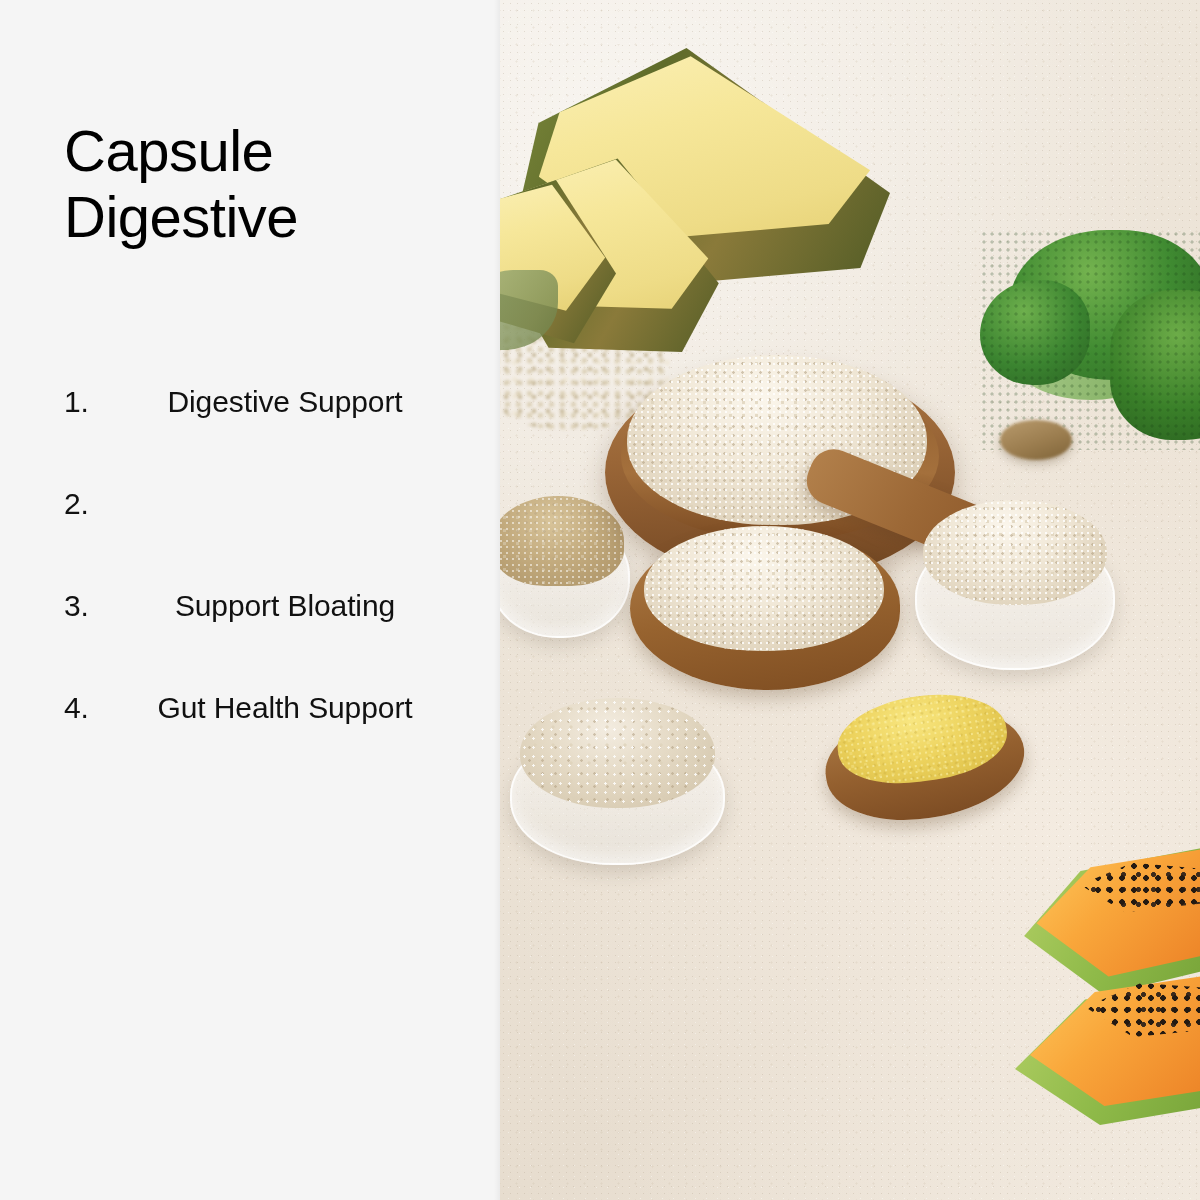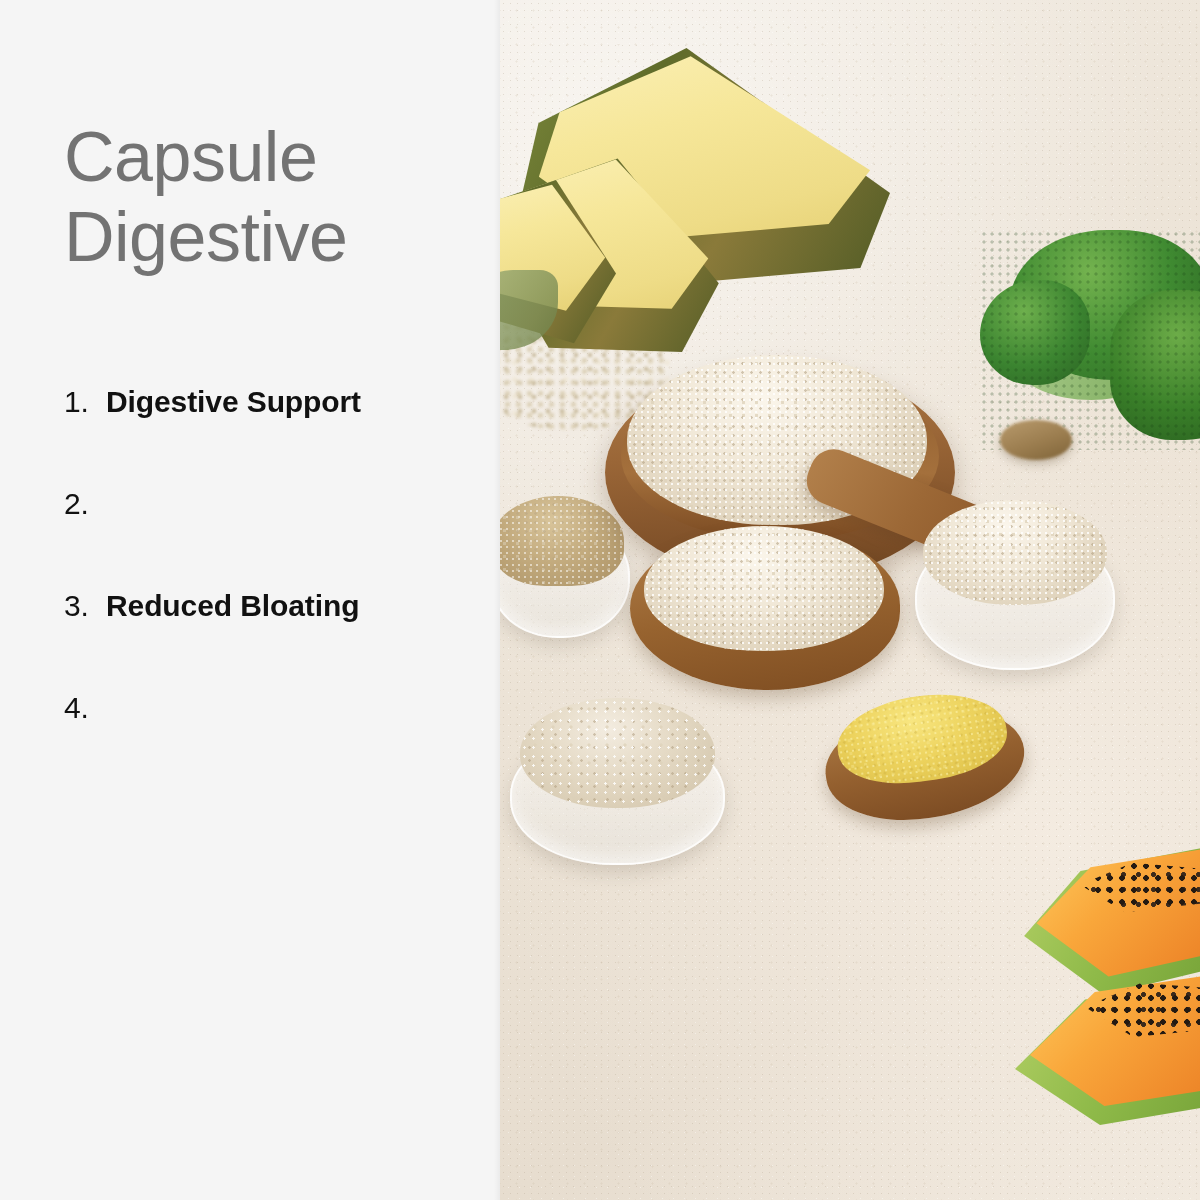--- a/index.html
+++ b/index.html
@@ -27,25 +27,25 @@
     position:absolute; top:0; right:0;
     width:6px; height:100%;
     background:linear-gradient(to right, rgba(0,0,0,0.0), rgba(0,0,0,0.045));
     pointer-events:none;
   }
 
   .page-title {
     position:absolute;
     left:64px; top:118px;
     width:400px;
-    font-size:70px;
+    font-size:58px;
     line-height:1.14;
     font-weight:300;
     letter-spacing:-0.5px;
-    color:#737373;
+    color:#000000;
   }
   .page-title .tline { display:block; }
 
   .benefits-list {
     position:absolute;
     left:64px; top:380px;
     width:400px;
     list-style:none;
   }
   .benefit-item {
@@ -61,21 +61,22 @@
   .benefit-item:last-child { margin-bottom:0; }
   .benefit-num {
     flex:0 0 auto;
     min-width:42px;
     text-align:left;
     font-weight:300;
     color:#111;
   }
   .benefit-text {
     flex:1 1 auto;
-    font-weight:700;
+    font-weight:400;
+    text-align:center;
   }
 
   
   .photo {
     position:relative;
     width:700px; height:1200px;
     flex:0 0 700px;
     overflow:hidden;
     background:#eae1d5;
   }
@@ -220,24 +221,25 @@
     <ol class="benefits-list">
       <li class="benefit-item">
         <span class="benefit-num">1.</span>
         <span class="benefit-text">Digestive Support</span>
       </li>
       <li class="benefit-item">
         <span class="benefit-num">2.</span>
       </li>
       <li class="benefit-item">
         <span class="benefit-num">3.</span>
-        <span class="benefit-text">Reduced Bloating</span>
+        <span class="benefit-text">Support Bloating</span>
       </li>
       <li class="benefit-item">
         <span class="benefit-num">4.</span>
+        <span class="benefit-text">Gut Health Support</span>
       </li>
     </ol>
 
     <div class="panel-edge"></div>
   </div>
 
   <div class="photo">
     <div class="photo-surface"></div>
     <div class="speckle"></div>
 

